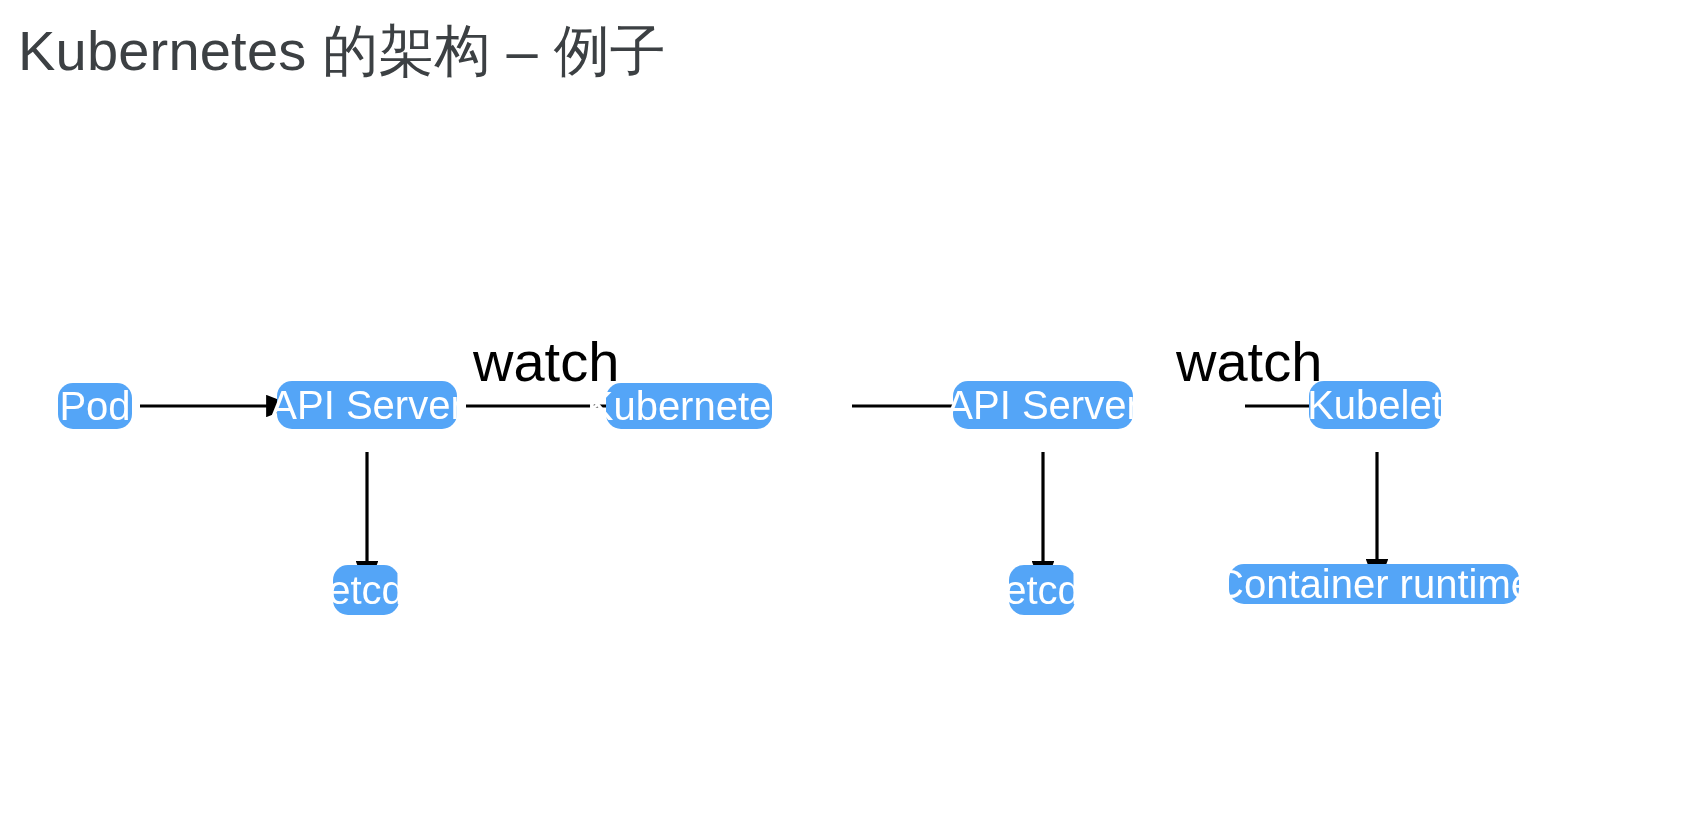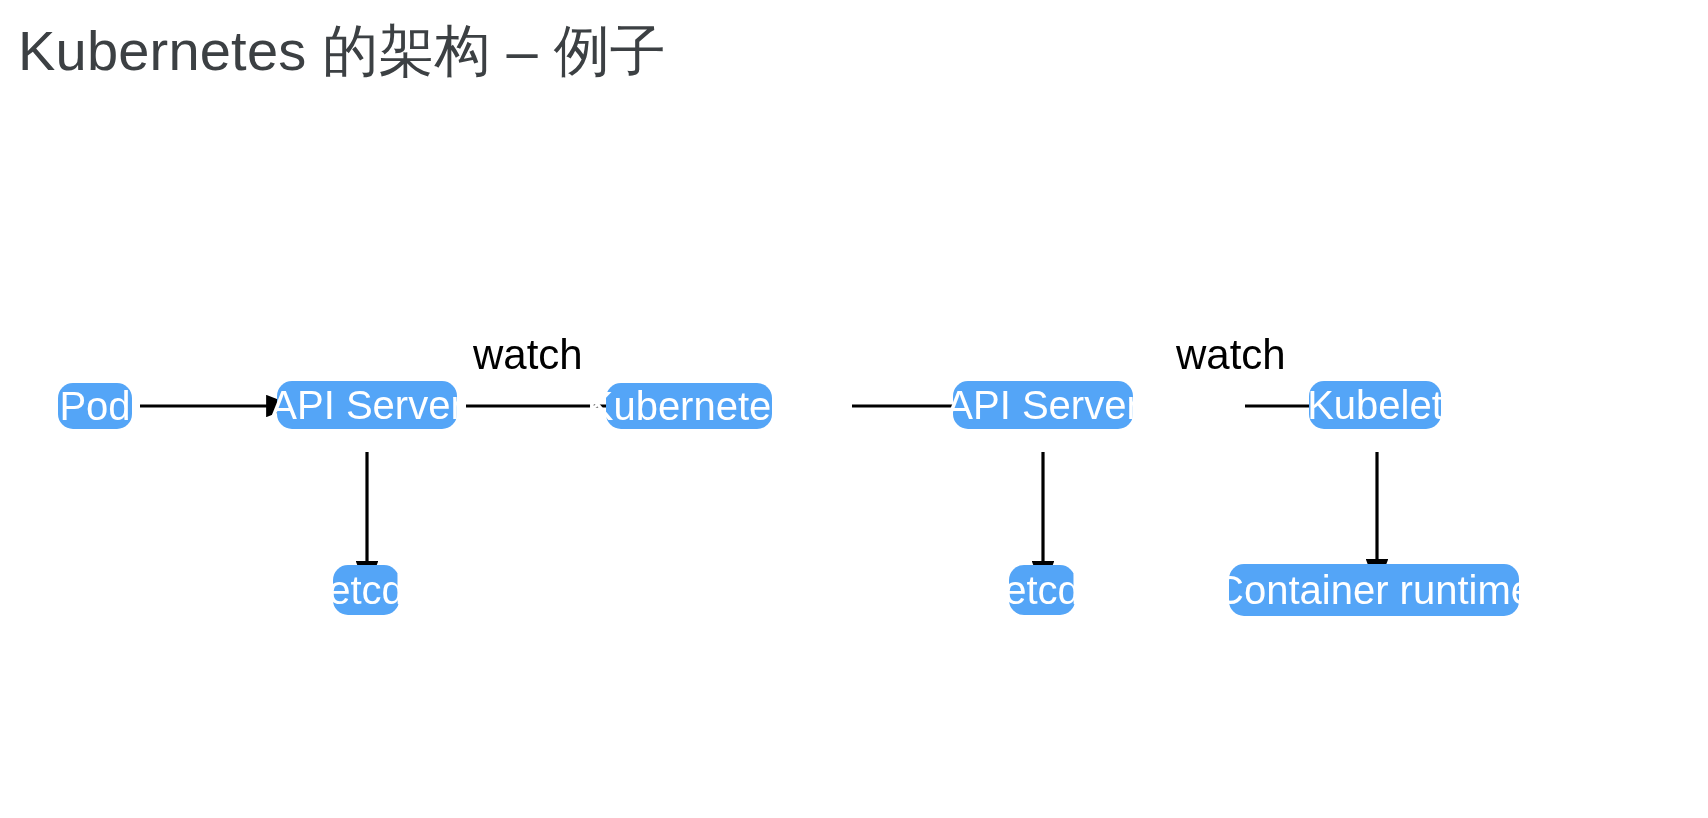--- a/index.html
+++ b/index.html
@@ -47,21 +47,21 @@
     justify-content: center;
     white-space: nowrap;
     box-sizing: border-box;
     border-radius: 15px;
   }
 
   
   .edge-label {
     position: absolute;
     color: #000000;
-    font-size: 42px;
+    font-size: 56px;
     line-height: 1;
     font-weight: 400;
     white-space: nowrap;
   }
 
   
   #connectors {
     position: absolute;
     left: 0;
     top: 0;
@@ -116,15 +116,15 @@
   <div class="node" style="left:606px; top:383px; width:166px; height:46px;">Kubernetes</div>
 
   <div class="node" style="left:953px; top:381px; width:180px; height:48px;">API Server</div>
 
   <div class="node" style="left:1309px; top:381px; width:132px; height:48px;">Kubelet</div>
 
   <div class="node" style="left:333px; top:565px; width:66px;  height:50px;">etcd</div>
 
   <div class="node" style="left:1009px; top:565px; width:66px;  height:50px;">etcd</div>
 
-  <div class="node" style="left:1229px; top:564px; width:290px; height:52px;">Container runtime</div>
+  <div class="node" style="left:1229px; top:564px; width:290px; height:40px;">Container runtime</div>
 
 </div>
 
 </body></html>

